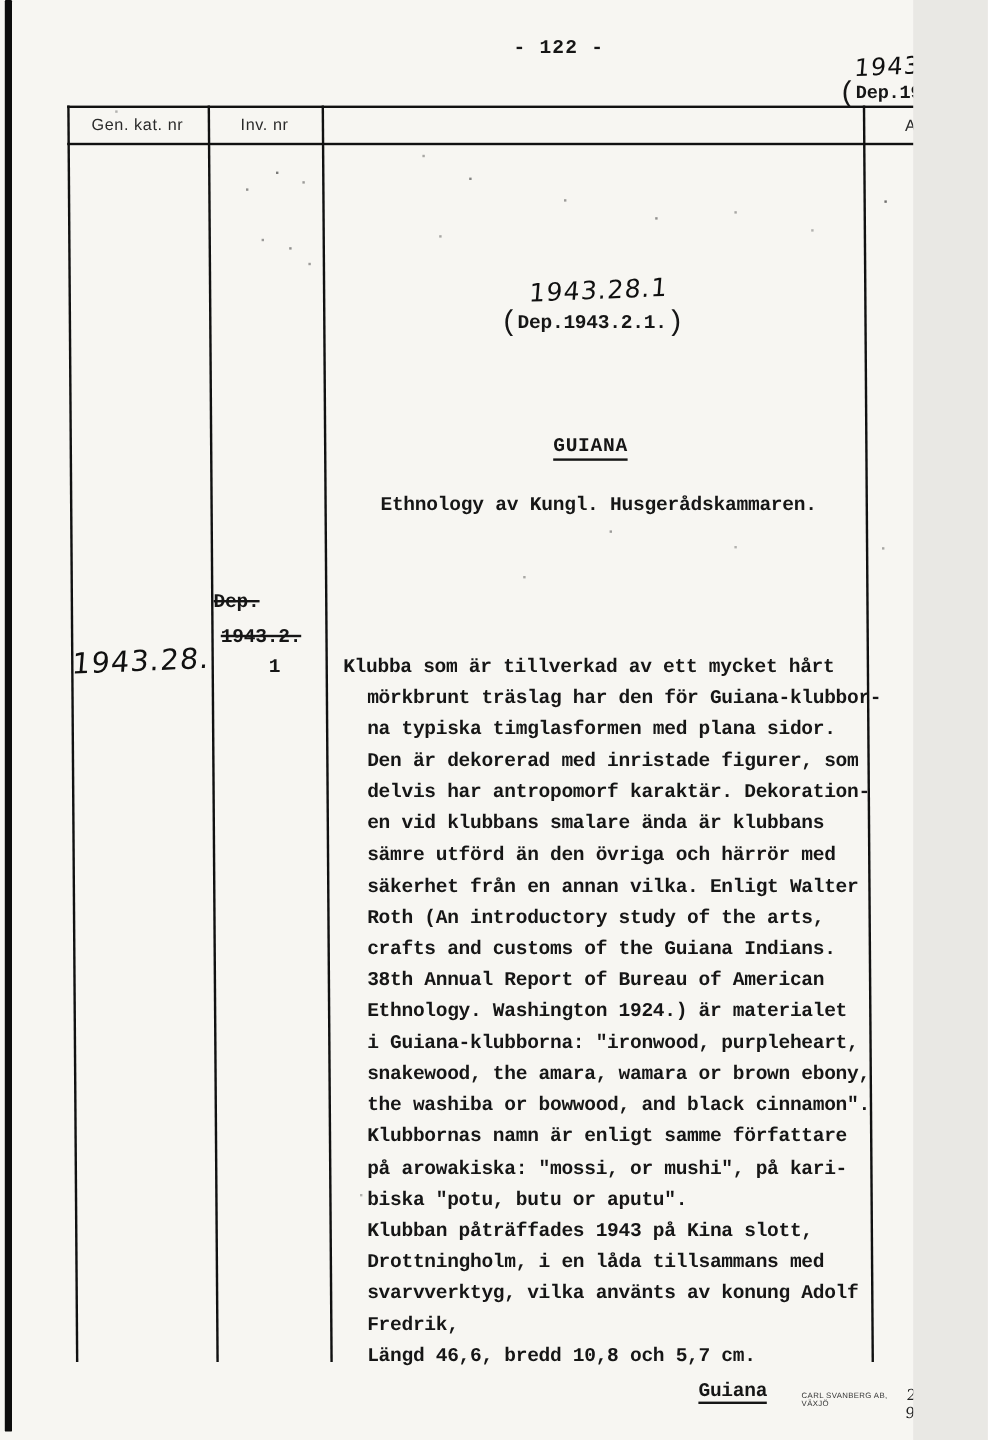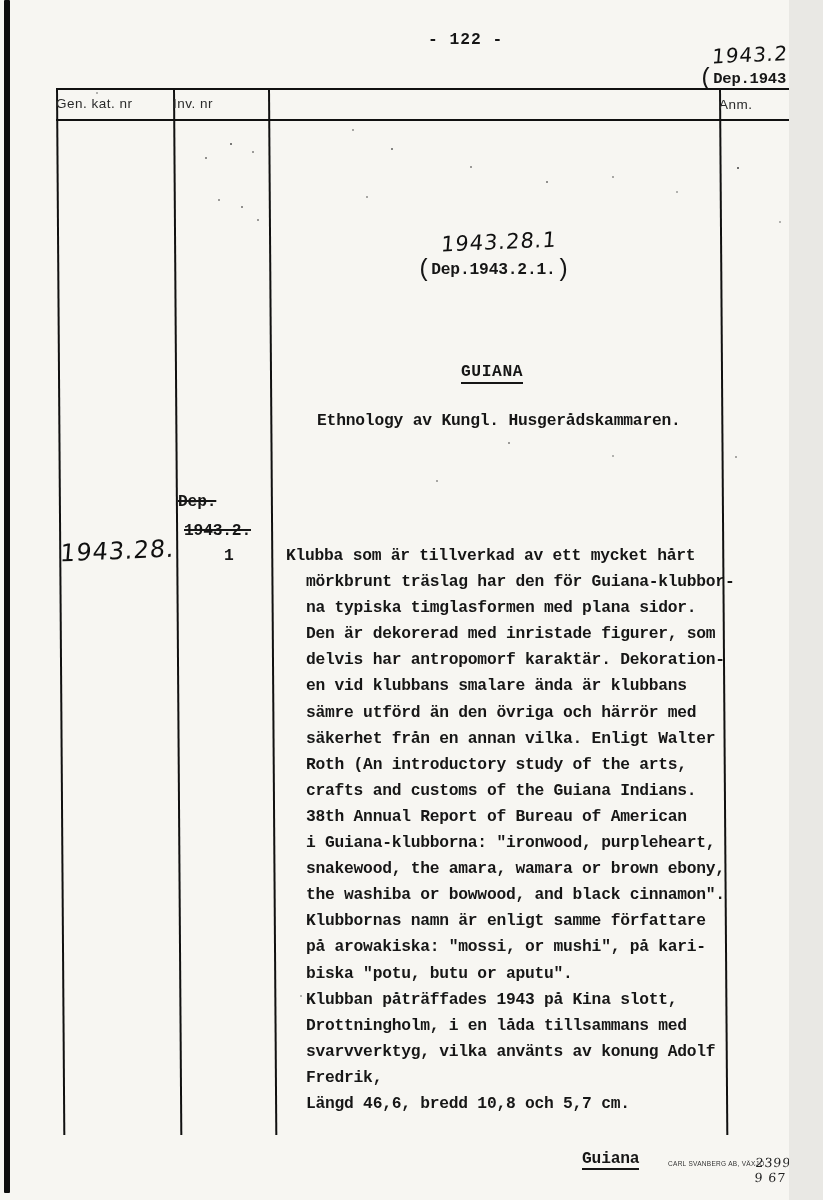--- a/index.html
+++ b/index.html
@@ -3,21 +3,20 @@
 <meta charset="utf-8">
 <style>
   html,body{margin:0;padding:0;background:#e9e8e4;}
   .page{
     position:relative;
     width:761px;height:1200px;
     background:#f7f6f2;
     overflow:hidden;
     font-family:"Liberation Mono","DejaVu Sans Mono",monospace;
     color:#161616;
-    padding-left:28px;
   }
   
   .left-bar{position:absolute;left:4px;top:0;width:6px;height:1193px;background:#0d0d0d;border-radius:1px;}
   .speck{position:absolute;left:0;top:0;width:2px;height:2px;background:transparent;
     box-shadow:230px 143px 0 rgba(20,20,20,.55), 252px 151px 0 rgba(20,20,20,.4),
     205px 157px 0 rgba(20,20,20,.45), 391px 148px 0 rgba(20,20,20,.5),
     366px 196px 0 rgba(20,20,20,.35), 470px 166px 0 rgba(20,20,20,.4),
     546px 181px 0 rgba(20,20,20,.45), 612px 176px 0 rgba(20,20,20,.35),
     676px 191px 0 rgba(20,20,20,.3), 737px 167px 0 rgba(20,20,20,.6),
     218px 199px 0 rgba(20,20,20,.4), 241px 206px 0 rgba(20,20,20,.45),
@@ -26,21 +25,21 @@
     735px 456px 0 rgba(20,20,20,.35), 300px 995px 0 rgba(20,20,20,.3),
     96px 92px 0 rgba(20,20,20,.3), 508px 442px 0 rgba(20,20,20,.4),
     436px 480px 0 rgba(20,20,20,.35), 612px 455px 0 rgba(20,20,20,.3);}
   
   .hline{position:absolute;background:#111;height:2px;}
   .vline{position:absolute;background:#111;width:2px;transform:rotate(-0.4deg);transform-origin:top center;}
   
   .form-label{
     position:absolute;
     font-family:"Liberation Sans","DejaVu Sans",sans-serif;
-    font-size:13.5px;color:#2a2a2a;letter-spacing:.5px;text-align:left;
+    font-size:13.5px;color:#2a2a2a;letter-spacing:.5px;text-align:center;
   }
   
   .typed{position:absolute;font-weight:700;font-size:16.3px;white-space:pre;letter-spacing:-0.2px;}
   .page-number{letter-spacing:1px;}
   .struck{text-decoration:line-through;text-decoration-thickness:2px;}
   .u{text-decoration-thickness:2px;text-underline-offset:3px;}
   .heading{letter-spacing:.6px;border-bottom:2.5px solid #161616;padding-bottom:1px;}
   .footer-label{border-bottom:2.5px solid #161616;padding-bottom:0;}
   
   .hw{
@@ -100,20 +99,21 @@
     <div class="body-line">mörkbrunt träslag har den för Guiana-klubbor-</div>
     <div class="body-line">na typiska timglasformen med plana sidor.</div>
     <div class="body-line">Den är dekorerad med inristade figurer, som</div>
     <div class="body-line">delvis har antropomorf karaktär. Dekoration-</div>
     <div class="body-line">en vid klubbans smalare ända är klubbans</div>
     <div class="body-line">sämre utförd än den övriga och härrör med</div>
     <div class="body-line">säkerhet från en annan vilka. Enligt Walter</div>
     <div class="body-line">Roth (An introductory study of the arts,</div>
     <div class="body-line">crafts and customs of the Guiana Indians.</div>
     <div class="body-line">38th Annual Report of Bureau of American</div>
+    <div class="body-line">Ethnology. Washington 1924.) är materialet</div>
     <div class="body-line">i Guiana-klubborna: "ironwood, purpleheart,</div>
     <div class="body-line">snakewood, the amara, wamara or brown ebony,</div>
     <div class="body-line">the washiba or bowwood, and black cinnamon".</div>
     <div class="body-line">Klubbornas namn är enligt samme författare</div>
     <div class="body-line">på arowakiska: "mossi, or mushi", på kari-</div>
     <div class="body-line">biska "potu, butu or aputu".</div>
     <div class="body-line">Klubban påträffades 1943 på Kina slott,</div>
     <div class="body-line">Drottningholm, i en låda tillsammans med</div>
     <div class="body-line">svarvverktyg, vilka använts av konung Adolf</div>
     <div class="body-line">Fredrik,</div>

